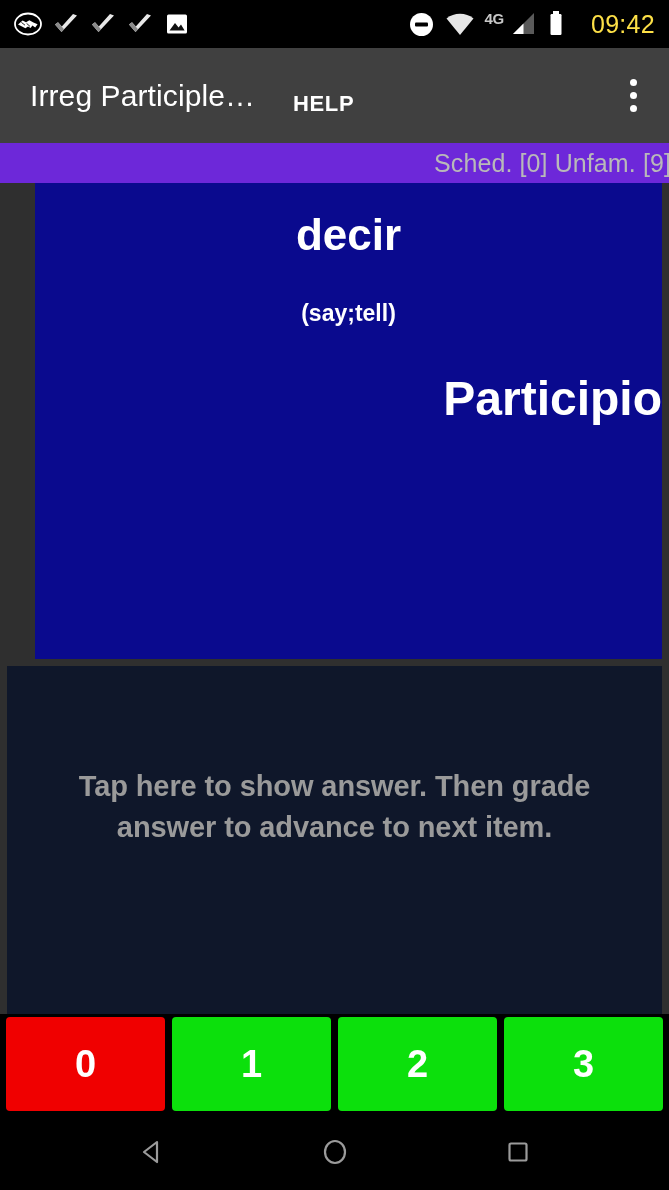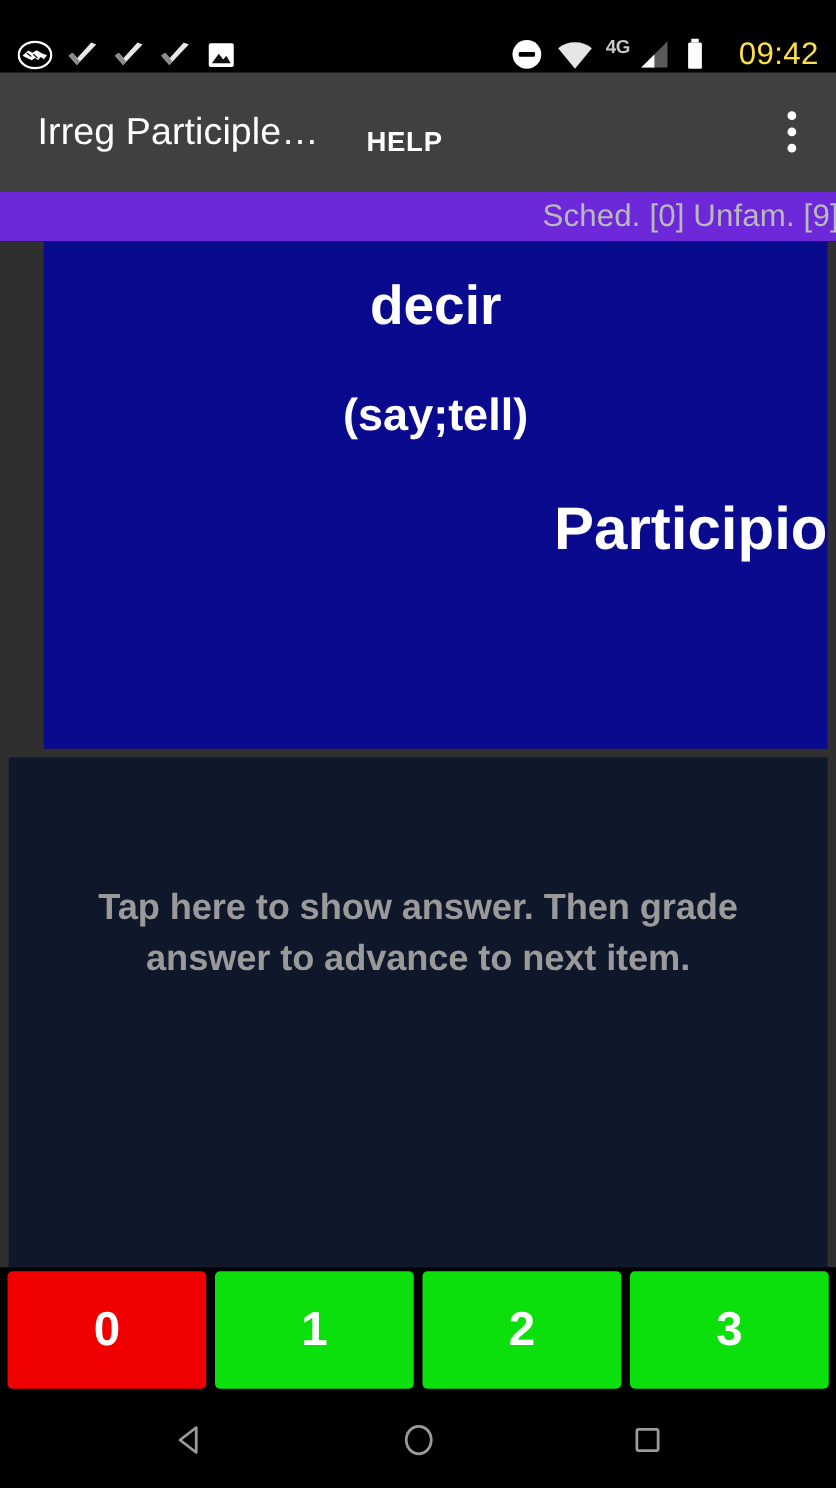--- a/index.html
+++ b/index.html
@@ -19,24 +19,24 @@
     position: relative;
     width: 669px;
     height: 1190px;
     background: #000000;
     display: flex;
     flex-direction: column;
   }
 
   
   .status-bar {
-    height: 58px;
-    background: #000000;
-    display: flex;
-    align-items: flex-end;
+    height: 48px;
+    background: #000000;
+    display: flex;
+    align-items: center;
     justify-content: space-between;
     padding: 0 14px 0 14px;
     box-sizing: border-box;
     flex: 0 0 auto;
   }
   .status-left {
     display: flex;
     align-items: center;
     gap: 11px;
   }
@@ -146,39 +146,39 @@
     flex: 1 1 auto;
     background: #2f2f2f;
     display: flex;
     flex-direction: column;
     padding: 0 7px 0 7px;
     box-sizing: border-box;
     min-height: 0;
   }
   .question-panel {
     background: #0a0a8e;
-    height: 406px;
+    height: 476px;
     flex: 0 0 auto;
     text-align: center;
     box-sizing: border-box;
     padding-top: 16px;
     overflow: hidden;
     margin-left: 28px;
   }
   .q-term {
     color: #ffffff;
     font-size: 44px;
     font-weight: 700;
     line-height: 1.25;
     margin: 0;
     padding-top: 8px;
   }
   .q-gloss {
     color: #ffffff;
-    font-size: 36px;
+    font-size: 23px;
     font-weight: 700;
     line-height: 1.2;
     margin: 0;
     padding-top: 38px;
   }
   .q-form {
     color: #ffffff;
     font-size: 48px;
     font-weight: 700;
     line-height: 1.2;

